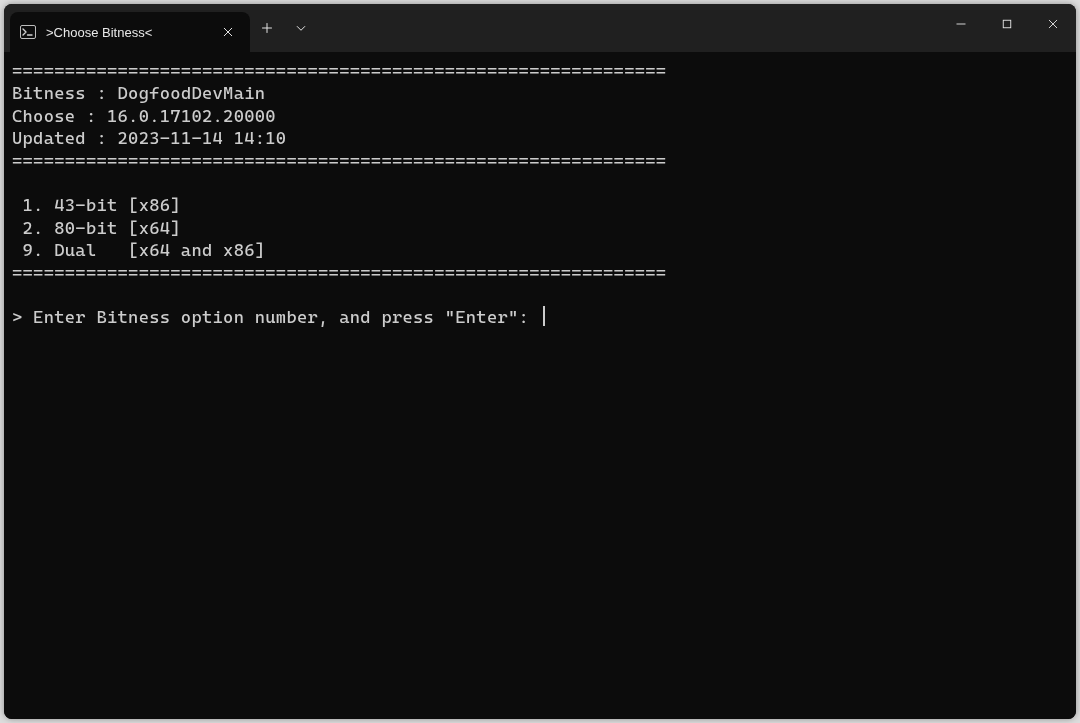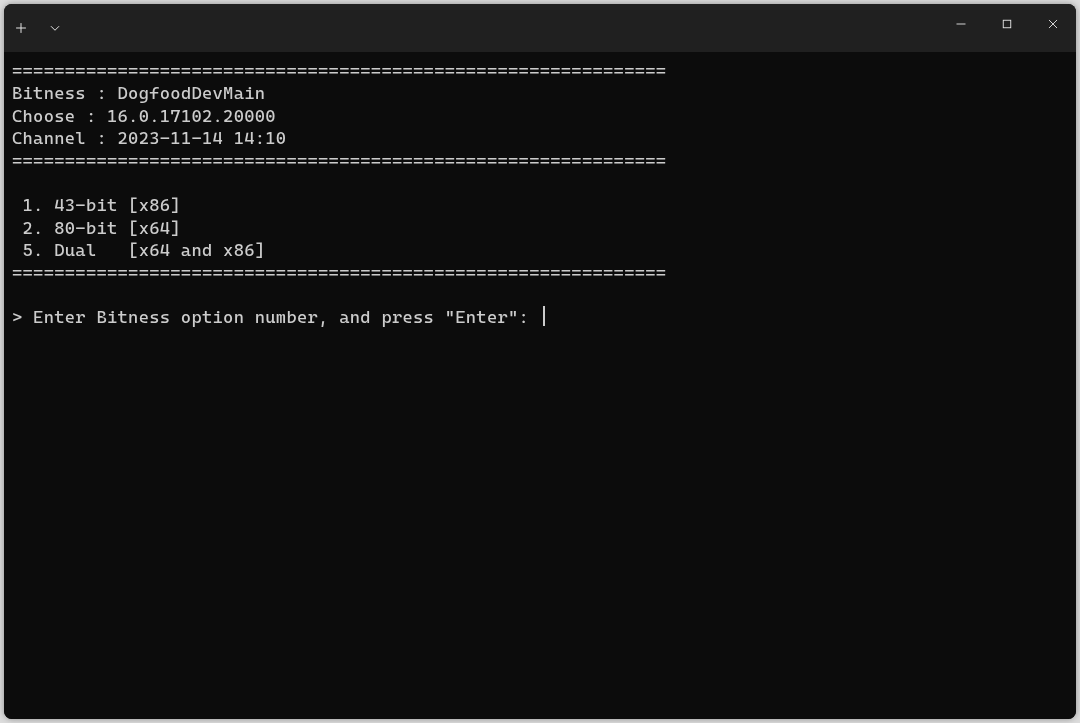--- a/index.html
+++ b/index.html
@@ -116,20 +116,35 @@
     margin-left: 3px;
   }
   svg { display: block; }
 </style>
 </head>
 <body>
 
 <div class="window">
 
   <div class="titlebar">
+    <div class="tab">
+      <span class="tab-icon">
+        <svg viewBox="0 0 16 16" width="16" height="16">
+          <rect x="0.5" y="1.5" width="15" height="13" rx="1.5" fill="#0d0d0d" stroke="#bcbcbc" stroke-width="1"></rect>
+          <path d="M3 5 L6 8 L3 11" stroke="#cfcfcf" stroke-width="1.4" fill="none" stroke-linecap="round" stroke-linejoin="round"></path>
+          <line x1="7.5" y1="11" x2="12" y2="11" stroke="#cfcfcf" stroke-width="1.4" stroke-linecap="round"></line>
+        </svg>
+      </span>
+      <span class="tab-title">&gt;Choose Bitness&lt;</span>
+      <span class="tab-close">
+        <svg viewBox="0 0 16 16" width="12" height="12">
+          <path d="M3 3 L13 13 M13 3 L3 13" stroke="currentColor" stroke-width="1.3" stroke-linecap="round"></path>
+        </svg>
+      </span>
+    </div>
 
     <div class="titlebar-btn">
       <svg viewBox="0 0 16 16" width="12" height="12">
         <path d="M8 2 V14 M2 8 H14" stroke="currentColor" stroke-width="1.3" stroke-linecap="round"></path>
       </svg>
     </div>
     <div class="titlebar-btn">
       <svg viewBox="0 0 16 16" width="12" height="12">
         <path d="M3 6 L8 11 L13 6" stroke="currentColor" stroke-width="1.3" fill="none" stroke-linecap="round" stroke-linejoin="round"></path>
       </svg>
@@ -152,23 +167,23 @@
         <svg viewBox="0 0 16 16" width="12" height="12">
           <path d="M3 3 L13 13 M13 3 L3 13" stroke="currentColor" stroke-width="1.2" stroke-linecap="round"></path>
         </svg>
       </div>
     </div>
   </div>
 
   <div class="terminal"><span>==============================================================</span>
 <span>Bitness :</span> <span>DogfoodDevMain</span>
 <span>Choose :</span> <span>16.0.17102.20000</span>
-<span>Channel :</span> <span>2023-11-14 14:10</span>
+<span>Updated :</span> <span>2023-11-14 14:10</span>
 <span>==============================================================</span>
 
 <span> 1. 43-bit [x86]</span>
 <span> 2. 80-bit [x64]</span>
-<span> 5. Dual   [x64 and x86]</span>
+<span> 9. Dual   [x64 and x86]</span>
 <span>==============================================================</span>
 
 <span class="prompt-line">&gt; Enter Bitness option number, and press "Enter": </span><span class="cursor"></span></div>
 
 </div>
 
 </body></html>

